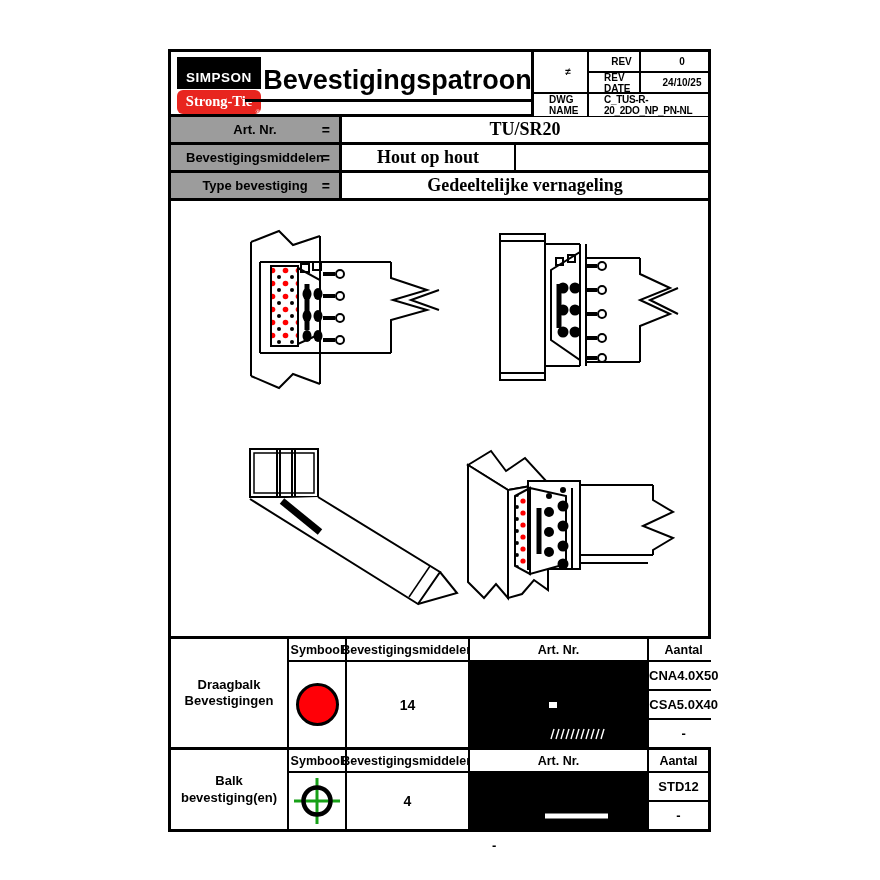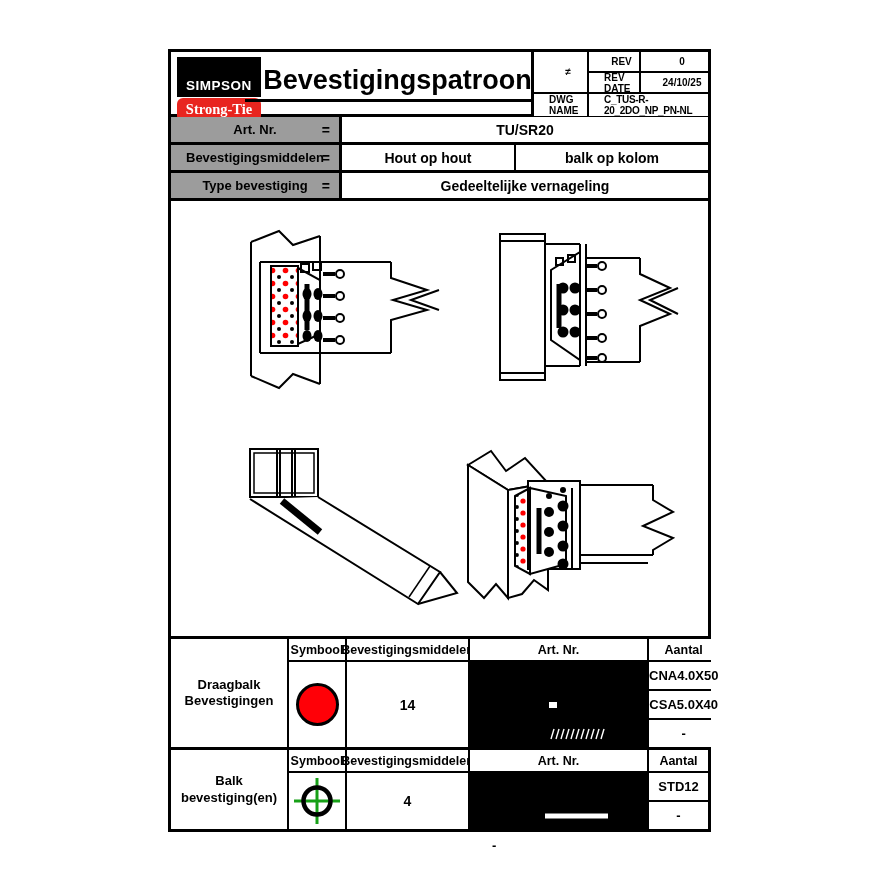--- a/index.html
+++ b/index.html
@@ -5,21 +5,21 @@
   html,body{margin:0;padding:0;background:#fff;}
   .page{position:relative;width:880px;height:880px;background:#fff;overflow:hidden;
         font-family:"Liberation Sans", sans-serif;color:#000;}
   .sheet{position:absolute;left:168px;top:49px;width:537px;height:777px;
          border:3px solid #000;display:flex;flex-direction:column;background:#fff;}
 
   
   .hdr{position:relative;height:62px;border-bottom:3px solid #000;flex:none;}
   .logo{position:absolute;left:6px;top:5px;width:84px;}
   .logo-top{background:#000;color:#fff;font-weight:bold;font-size:13.5px;text-align:center;
-            padding:21px 0 4px;letter-spacing:.5px;}
+            padding:13px 0 4px;letter-spacing:.5px;}
   .logo-bot{position:relative;background:#e8251f;color:#fff;font-weight:bold;font-size:14.5px;
             text-align:center;padding:3px 0 4px;font-family:"Liberation Serif",serif;margin-top:1px;border-radius:6px;}
   .logo-reg{position:absolute;right:1px;bottom:-1px;font-size:6px;}
   .title-wrap{position:absolute;left:92px;right:176px;top:0;height:62px;
               display:flex;align-items:center;justify-content:center;}
   .title{font-size:27px;font-weight:bold;border-bottom:3px solid #000;padding:0 18px 3px;}
   .tblock{position:absolute;right:0;top:0;width:174px;height:62px;border-left:3px solid #000;
           display:grid;grid-template-columns:53px 50px 1fr;grid-template-rows:19px 19px 1fr;
           background:#000;gap:2px;}
   .tblock>div{background:#fff;display:flex;align-items:center;justify-content:center;
@@ -31,21 +31,21 @@
   
   .info{flex:none;background:#000;display:grid;grid-template-rows:25px 25px 25px;gap:3px;
         border-bottom:3px solid #000;}
   .info-row{display:flex;background:#fff;}
   .info-label{width:168px;flex:none;background:#9c9c9c;border-right:3px solid #000;
               position:relative;display:flex;align-items:center;justify-content:center;
               font-weight:bold;font-size:13px;}
   .eq{position:absolute;right:9px;font-weight:bold;font-size:14px;}
   .info-vals{flex:1;display:flex;}
   .info-val{flex:1;display:flex;align-items:center;justify-content:center;
-            font-weight:bold;font-size:14px;}
+            font-weight:bold;font-size:18px;font-family:Liberation Serif, serif;}
   .split-l{flex:none;width:172px;border-right:2px solid #000;}
 
   
   .draw-area{position:relative;flex:1;background:#fff;}
   .draw-area svg{position:absolute;}
   .dsvg{stroke:#000;fill:none;stroke-width:2;}
 
   
   .ftable{flex:none;border-top:3px solid #000;background:#000;display:grid;
           grid-template-columns:116px 56px 121px 177px 1fr;gap:2px;}
@@ -103,21 +103,20 @@
             <div class="info-val">TU/SR20</div>
           </div>
       </div>
       <div class="info-row">
         <div class="info-label">
           <span>Bevestigingsmiddelen</span>
           <span class="eq">=</span>
         </div>
         <div class="info-vals">
           <div class="info-val split-l">Hout op hout</div>
-          <div class="info-val">balk op kolom</div>
         </div>
       </div>
       <div class="info-row">
         <div class="info-label">
           <span>Type bevestiging</span>
           <span class="eq">=</span>
         </div>
         <div class="info-vals">
             <div class="info-val">Gedeeltelijke vernageling</div>
           </div>

